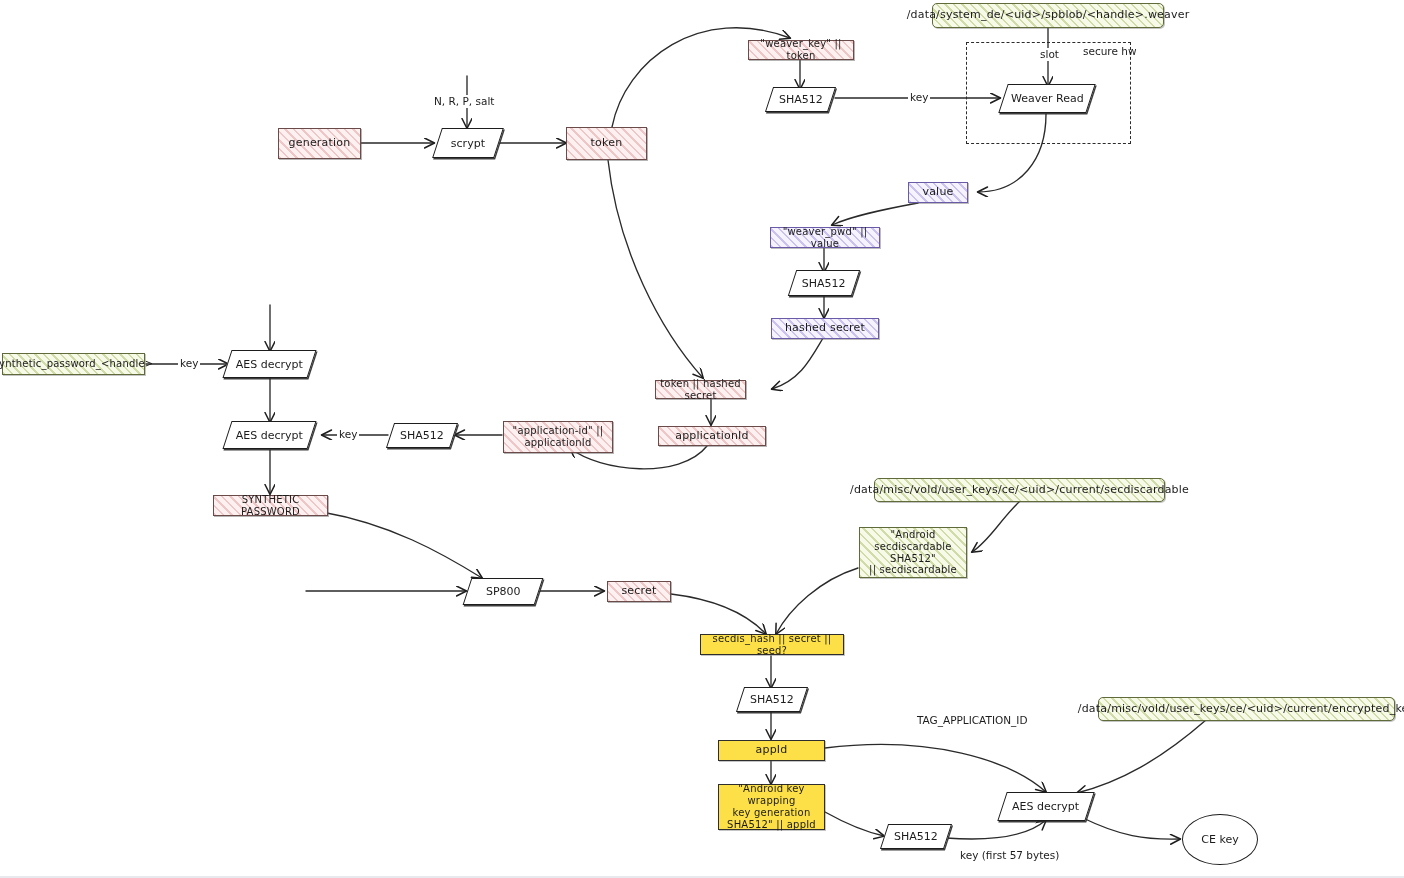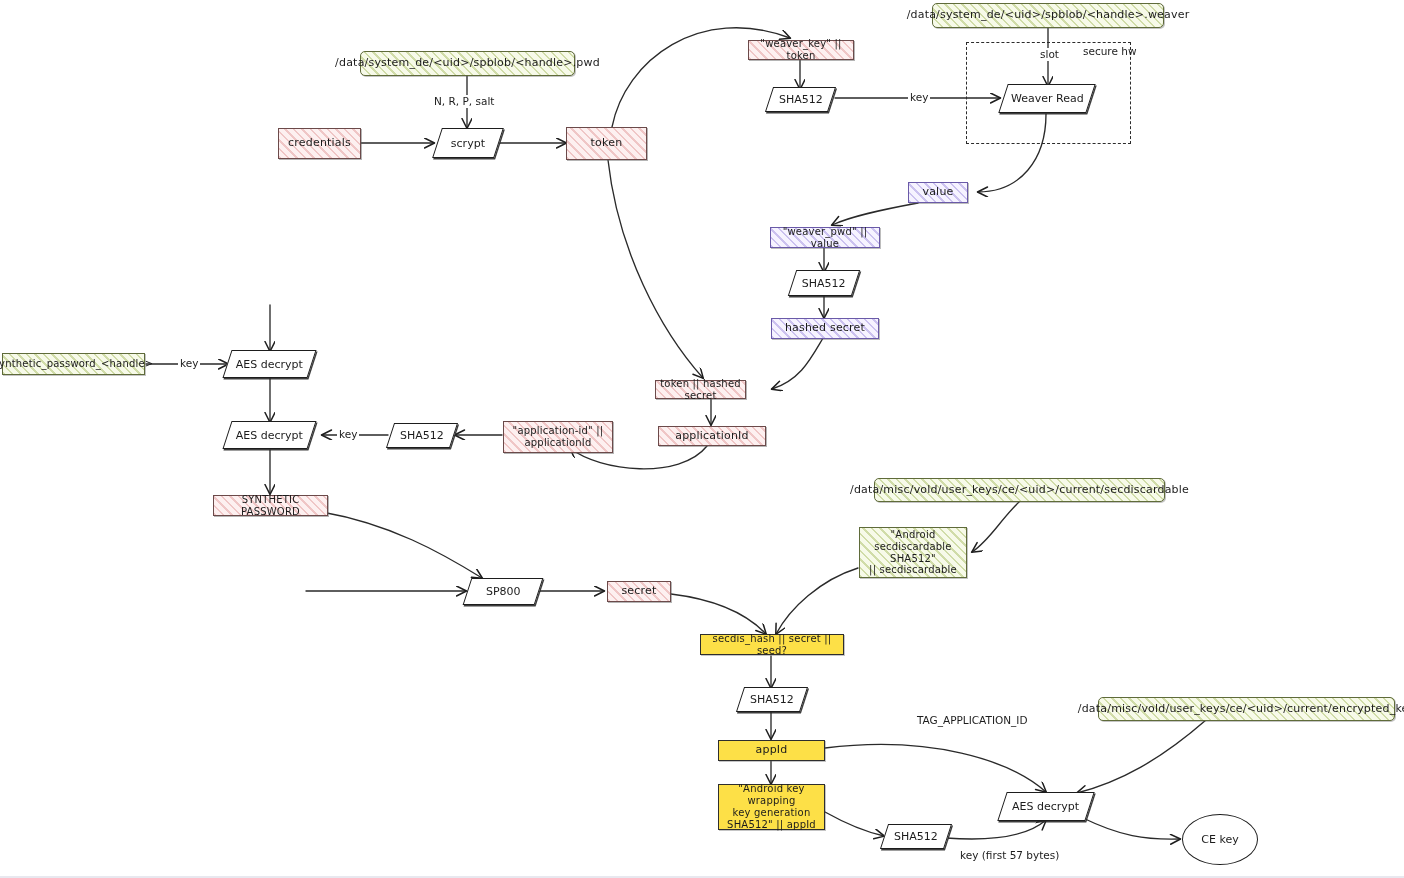--- a/index.html
+++ b/index.html
@@ -164,23 +164,22 @@
       <path d="M825,812 C850,826 866,832 884,836"></path>
 
       <path d="M946,838 C1000,842 1030,834 1046,820"></path>
 
       <path d="M1206,720 C1160,760 1120,782 1077,793"></path>
 
       <path d="M1083,818 C1120,836 1145,840 1180,839"></path>
     </g>
   </svg>
 
-  <div class="node n-green rounded" style="left:360px;top:51px;width:215px;height:25px;">/data/system_de/&lt;uid&gt;/spblob/&lt;handle&gt;.pwd</div>
-
-  <div class="node n-pink" style="left:278px;top:128px;width:83px;height:31px;">credentials</div>
+
+  <div class="node n-pink" style="left:278px;top:128px;width:83px;height:31px;">generation</div>
 
   <div class="n-para" style="left:437px;top:128px;width:62px;height:30px;">
     <span>scrypt</span>
   </div>
 
   <div class="node n-pink" style="left:566px;top:127px;width:81px;height:33px;">token</div>
 
   <div class="node n-pink" style="left:748px;top:40px;width:106px;height:20px;font-size:10px;">"weaver_key" || token</div>
 
   <div class="n-para" style="left:769px;top:87px;width:63px;height:25px;">

